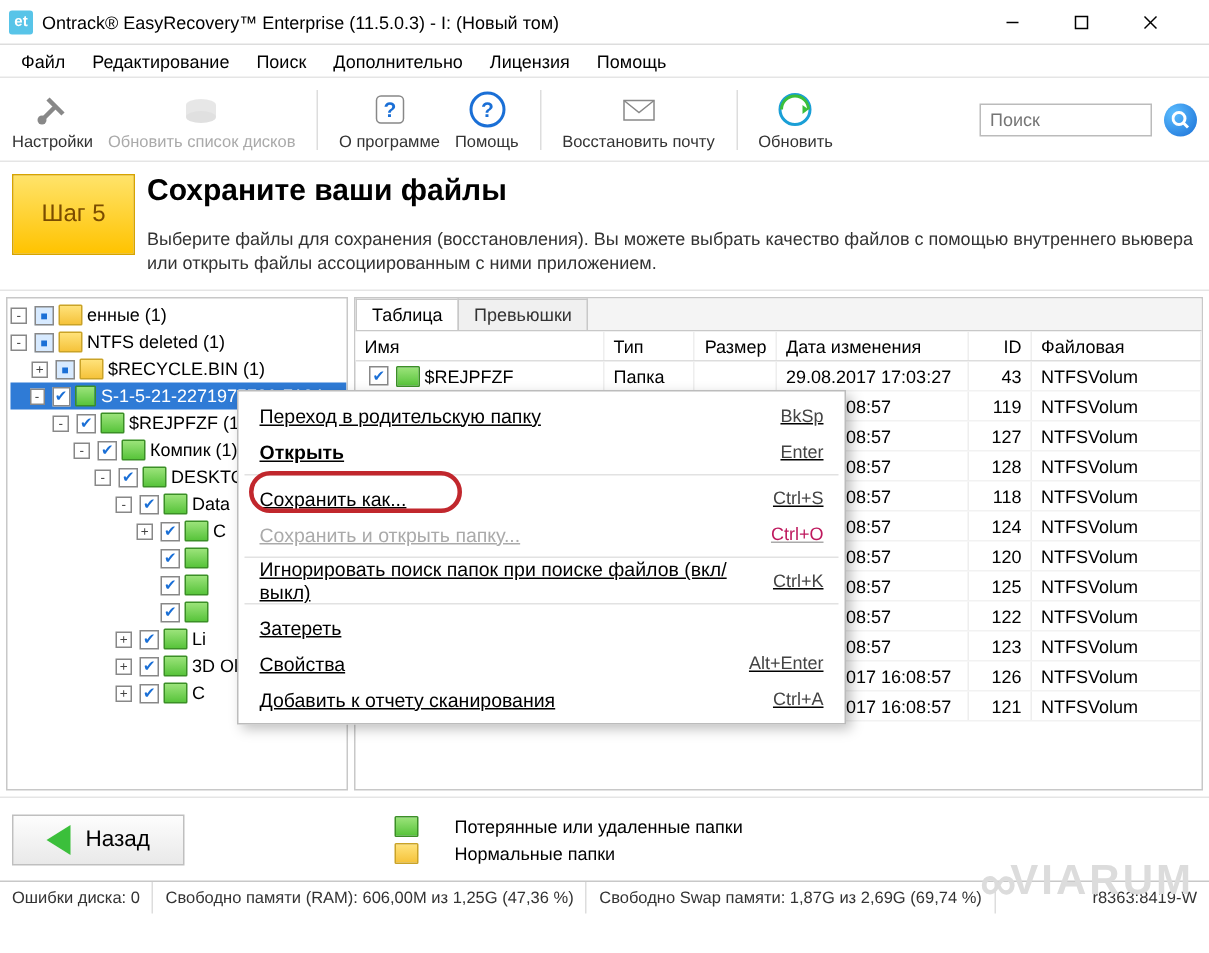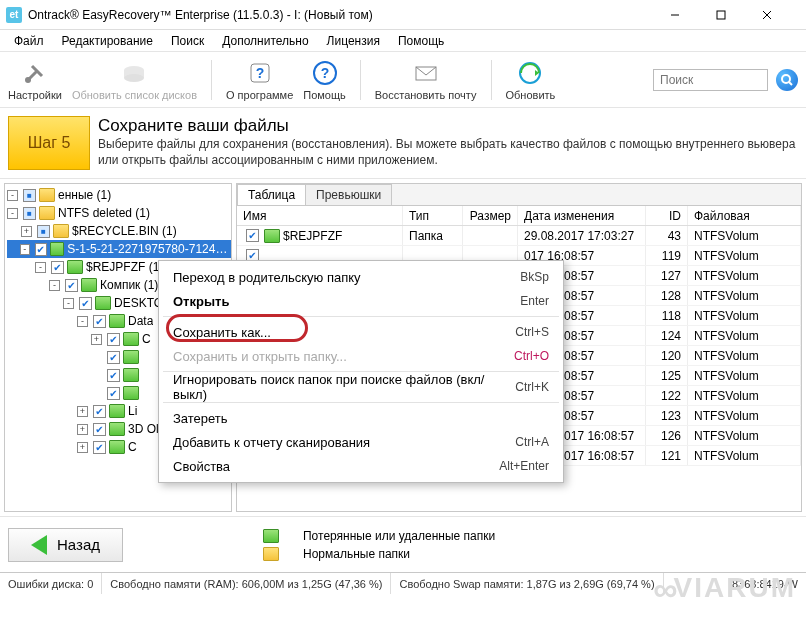--- a/index.html
+++ b/index.html
@@ -60,21 +60,21 @@
   
   .steprow { display: flex; align-items: flex-start; }
   .stepbadge {
     width: 82px; height: 54px; margin: 8px;
     background: linear-gradient(#ffe36a, #ffc300);
     border: 1px solid #d7a400;
     display: flex; align-items: center; justify-content: center;
     font-size: 16px; color: #7a4c00;
   }
   .steptext { padding: 8px 10px 10px 0; flex: 1; }
-  .steptext h1 { margin: 0 0 0 0; font-size: 17px; font-weight: 400; }
+  .steptext h1 { margin: 0 0 12px 0; font-size: 20px; font-weight: 700; }
   .steptext p { margin: 0; font-size: 12px; color: #333; line-height: 1.35; }
   
   .mainsplit { display: flex; border-top: 1px solid #e5e5e5; height: 338px; }
   .treepane {
     width: 228px; border: 1px solid #c8c8c8; margin: 4px 0 4px 4px;
     overflow: hidden; position: relative; background: #fff;
   }
   .treepane .tree { padding: 2px 0 2px 2px; font-size: 12px; }
   .tree-row { display: flex; align-items: center; height: 18px; white-space: nowrap; }
   .tree-row.sel { background: #2f7bd6; color: #fff; }
@@ -125,21 +125,21 @@
     font-size:11px; color:#333;
   }
   .statusbar .cell { padding:0 8px; border-right:1px solid #ddd; height:100%; display:flex; align-items:center; }
   .statusbar .cell:last-child { border-right:none; margin-left:auto;text-align:center; }
   
   .ctxmenu {
     position:absolute; left:158px; top:260px; width:406px;
     background:#fff; border:1px solid #bcbcbc; box-shadow:3px 3px 8px rgba(0,0,0,.25);
     padding:4px 0; z-index:50; font-size:13px;
   }
-  .ctxitem { display:flex; align-items:center; height:24px; padding:0 14px; justify-content:space-between; }
+  .ctxitem { display:flex; align-items:center; height:24px; padding:0 14px; justify-content:space-between;text-decoration:underline; }
   .ctxitem.disabled { color:#aaa; }
   .ctxmenu .sep { height:1px; background:#e2e2e2; margin:3px 4px; padding:0; }
   .ctxitem .sc { color:#444; font-size:12px; }
   .ctxitem.disabled .sc { color:#be185d; }
   .ring {
     position:absolute; border:3px solid #c1272d; border-radius:18px;
     width:142px; height:28px; left:166px; top:314px; z-index:60; pointer-events:none;
   }
   
   svg { display:block; }
@@ -568,21 +568,21 @@
     <div class="ctxitem">
       <span>Игнорировать поиск папок при поиске файлов (вкл/выкл)</span>
       <span class="sc">Ctrl+K</span>
     </div>
     <div class="sep"></div>
     <div class="ctxitem">
       <span>Затереть</span>
       <span class="sc"></span>
     </div>
     <div class="ctxitem">
+      <span>Свойства</span>
+      <span class="sc">Alt+Enter</span>
+    </div>
+    <div class="ctxitem">
       <span>Добавить к отчету сканирования</span>
       <span class="sc">Ctrl+A</span>
     </div>
-    <div class="ctxitem">
-      <span>Свойства</span>
-      <span class="sc">Alt+Enter</span>
-    </div>
   </div>
 <div class="ring"></div>
 
 </body></html>

